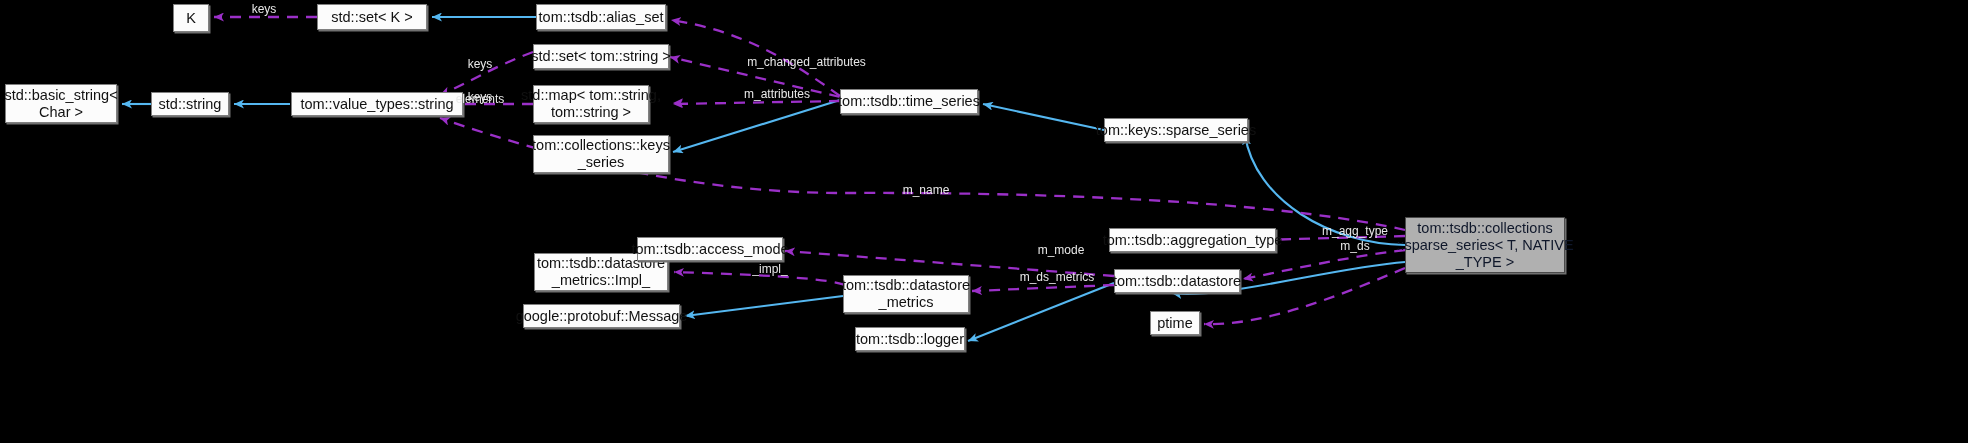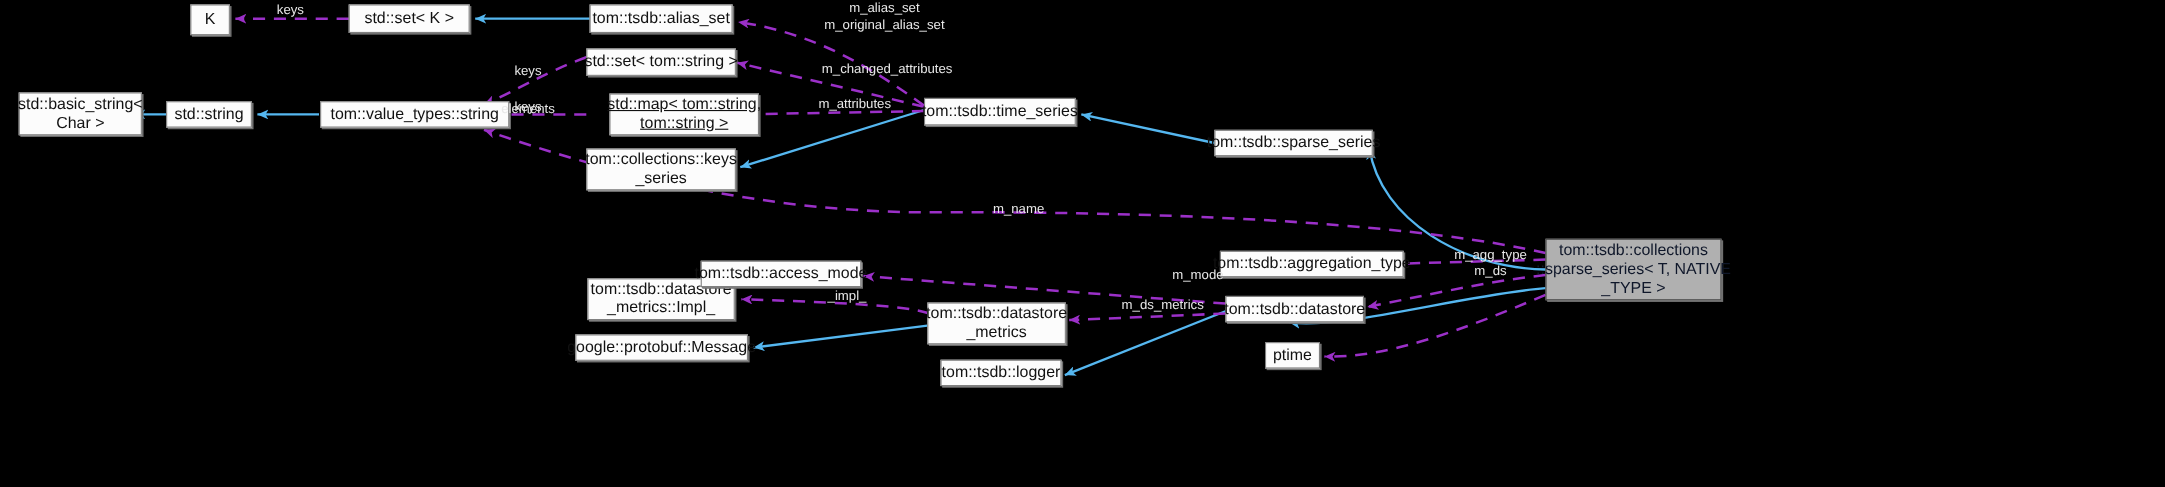--- a/index.html
+++ b/index.html
@@ -56,53 +56,51 @@
       <path d="M1114,276 L785,251"></path>
       <path d="M1114,285 L972,291"></path>
       <path d="M845,285 C830,280 800,276 674,272"></path>
       <path d="M1405,268 C1330,300 1260,326 1204,324"></path>
     </g>
   </svg>
 
   <div class="node" style="left:173px;top:4px;width:36px;height:28px;">K</div>
   <div class="node" style="left:317px;top:4px;width:110px;height:26px;">std::set&lt; K &gt;</div>
   <div class="node" style="left:536px;top:4px;width:130px;height:26px;">tom::tsdb::alias_set</div>
-  <div class="node" style="left:5px;top:84px;width:112px;height:39px;margin-left:12px;">std::basic_string&lt;
+  <div class="node" style="left:5px;top:84px;width:112px;height:39px;">std::basic_string&lt;
 Char &gt;</div>
   <div class="node" style="left:151px;top:92px;width:78px;height:24px;">std::string</div>
   <div class="node" style="left:291px;top:92px;width:172px;height:24px;">tom::value_types::string</div>
   <div class="node" style="left:533px;top:44px;width:136px;height:25px;">std::set&lt; tom::string &gt;</div>
-  <div class="node" style="left:554px;top:85px;width:136px;height:38px;text-decoration:underline;">std::map&lt; tom::string,
+  <div class="node" style="left:533px;top:85px;width:116px;height:38px;">std::map&lt; tom::string,
 tom::string &gt;</div>
   <div class="node" style="left:533px;top:135px;width:136px;height:38px;">tom::collections::keys
 _series</div>
   <div class="node" style="left:840px;top:89px;width:138px;height:25px;">tom::tsdb::time_series</div>
-  <div class="node" style="left:1104px;top:118px;width:144px;height:24px;">tom::tsdb::sparse_series</div>
+  <div class="node" style="left:1104px;top:118px;width:144px;height:24px;">tom::keys::sparse_series</div>
   <div class="node" style="left:1093px;top:228px;width:167px;height:24px;margin-left:16px;">tom::tsdb::aggregation_type</div>
   <div class="node" style="left:534px;top:253px;width:134px;height:38px;">tom::tsdb::datastore
 _metrics::Impl_</div>
   <div class="node" style="left:637px;top:237px;width:146px;height:24px;">tom::tsdb::access_mode</div>
   <div class="node" style="left:523px;top:304px;width:157px;height:24px;">google::protobuf::Message</div>
   <div class="node" style="left:843px;top:275px;width:126px;height:38px;">tom::tsdb::datastore
 _metrics</div>
   <div class="node" style="left:1114px;top:269px;width:126px;height:24px;">tom::tsdb::datastore</div>
   <div class="node" style="left:855px;top:327px;width:110px;height:24px;">tom::tsdb::logger</div>
   <div class="node" style="left:1150px;top:311px;width:50px;height:24px;">ptime</div>
   <div class="node highlight" style="left:1405px;top:217px;width:160px;height:56px;">tom::tsdb::collections
 ::sparse_series&lt; T, NATIVE
 _TYPE &gt;</div>
 
   <div class="edgelabel" style="left:241px;top:2px;width:46px;">keys</div>
-  <div class="edgelabel" style="left:697px;top:0px;width:214px;">m_alias_set
-m_original_alias_set</div>
   <div class="edgelabel" style="left:457px;top:57px;width:46px;">keys</div>
   <div class="edgelabel" style="left:446px;top:92px;width:68px;">elements</div>
   <div class="edgelabel" style="left:457px;top:90px;width:46px;">keys</div>
   <div class="edgelabel" style="left:695px;top:55px;width:223px;">m_changed_attributes</div>
   <div class="edgelabel" style="left:713px;top:87px;width:128px;">m_attributes</div>
   <div class="edgelabel" style="left:882px;top:183px;width:88px;">m_name</div>
   <div class="edgelabel" style="left:1303px;top:224px;width:104px;">m_agg_type
 m_ds</div>
-  <div class="edgelabel" style="left:1046px;top:243px;width:86px;text-align:center;">m_mode</div>
+  <div class="edgelabel" style="left:1018px;top:243px;width:86px;text-align:center;">m_mode</div>
   <div class="edgelabel" style="left:740px;top:262px;width:60px;">_impl_</div>
   <div class="edgelabel" style="left:993px;top:270px;width:128px;">m_ds_metrics</div>
 
 </div>
 
 </body></html>

